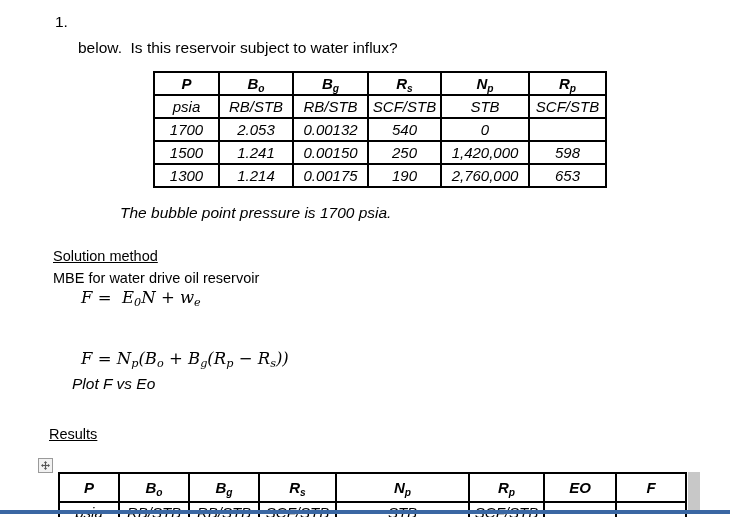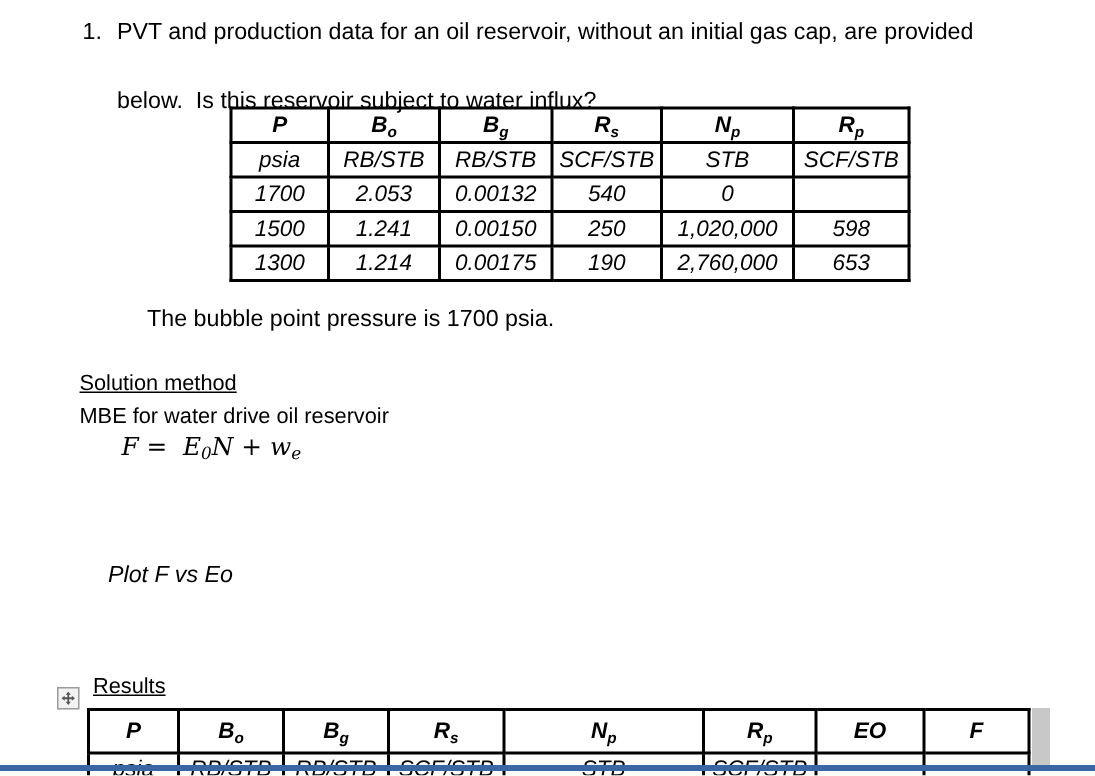--- a/index.html
+++ b/index.html
@@ -28,22 +28,21 @@
   }
   .strip{position:absolute;}
   .blue-line{position:absolute;left:0;top:510px;width:730px;height:4px;}
 </style>
 </head>
 <body>
 
 <div id="page">
 
   <div class="abs qtext" style="left:55px;top:9px;">1.</div>
-  <div class="abs qtext" style="left:78px;top:9px;">PVT and production data for an oil reservoir, without an initial gas cap, are provided</div>
-  <div class="abs qtext" style="left:78px;top:35px;margin-top:20px;">below.  Is this reservoir subject to water influx?</div>
+  <div class="abs qtext" style="left:78px;top:35px;">below.  Is this reservoir subject to water influx?</div>
 
   <table id="pvt-table" class="abs" style="left:153px;top:71px;">
     <colgroup>
       <col style="width:65px"><col style="width:74px"><col style="width:75px">
       <col style="width:73px"><col style="width:88px"><col style="width:77px">
     </colgroup>
     <tbody><tr>
       <td class="hdr">P</td>
       <td class="hdr">B<sub>o</sub></td>
       <td class="hdr">B<sub>g</sub></td>
@@ -65,41 +64,42 @@
       <td>0.00132</td>
       <td>540</td>
       <td>0</td>
       <td></td>
     </tr>
     <tr>
       <td>1500</td>
       <td>1.241</td>
       <td>0.00150</td>
       <td>250</td>
-      <td>1,020,000</td>
+      <td>1,420,000</td>
       <td>598</td>
     </tr>
     <tr>
       <td>1300</td>
       <td>1.214</td>
       <td>0.00175</td>
       <td>190</td>
       <td>2,760,000</td>
       <td>653</td>
     </tr>
   </tbody></table>
 
-  <div class="abs note" style="left:98px;top:204px;">The bubble point pressure is 1700 psia.</div>
+  <div class="abs note" style="left:120px;top:204px;font-style:italic;">The bubble point pressure is 1700 psia.</div>
 
   <div class="abs small" style="left:53px;top:270px;">MBE for water drive oil reservoir</div>
   <div class="abs small underlined" style="left:53px;top:248px;">Solution method</div>
   <div class="abs math" style="left:81px;top:288px;">F =  E<sub>0</sub>N + w<sub>e</sub></div>
+  <div class="abs math" style="left:81px;top:349px;">F = N<sub>p</sub>(B<sub>o</sub> + B<sub>g</sub>(R<sub>p</sub> − R<sub>s</sub>))</div>
   <div class="abs note" style="left:72px;top:375px;font-style:italic;">Plot F vs Eo</div>
 
-  <div class="abs small underlined" style="left:62px;top:426px;margin-top:24px;">Results</div>
+  <div class="abs small underlined" style="left:49px;top:426px;">Results</div>
 
   <div class="handle-box">
     <span style="display:flex;">
       <svg width="9" height="9" viewBox="0 0 12 12">
         <path d="M6 0 L8.2 2.8 H6.8 V5.2 H9.2 V3.8 L12 6 L9.2 8.2 V6.8 H6.8 V9.2 H8.2 L6 12 L3.8 9.2 H5.2 V6.8 H2.8 V8.2 L0 6 L2.8 3.8 V5.2 H5.2 V2.8 H3.8 Z" fill="#555"></path>
       </svg>
     </span>
   </div>
 
   <table id="results-table" class="abs" style="left:58px;top:472px;">

